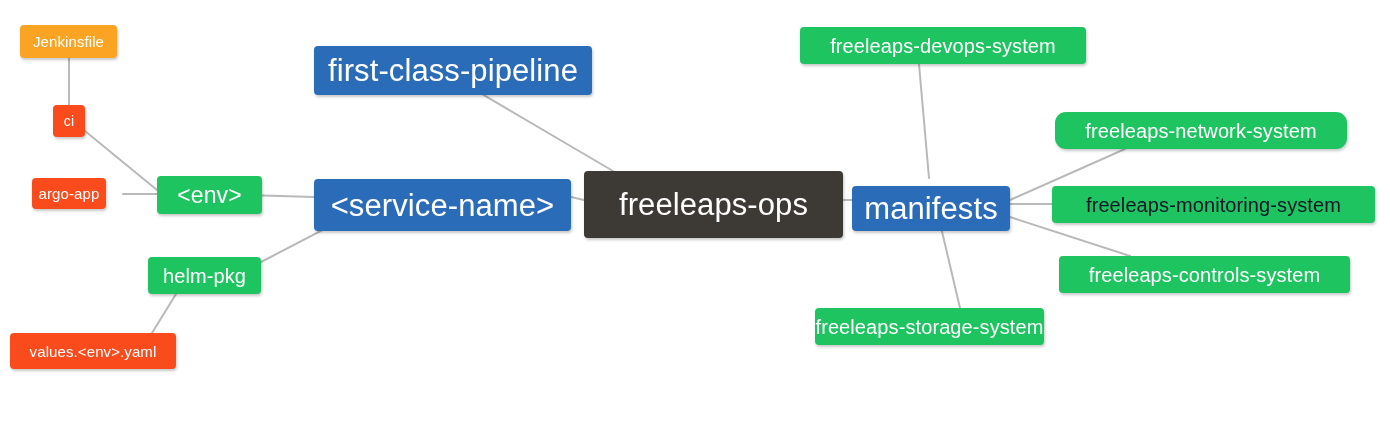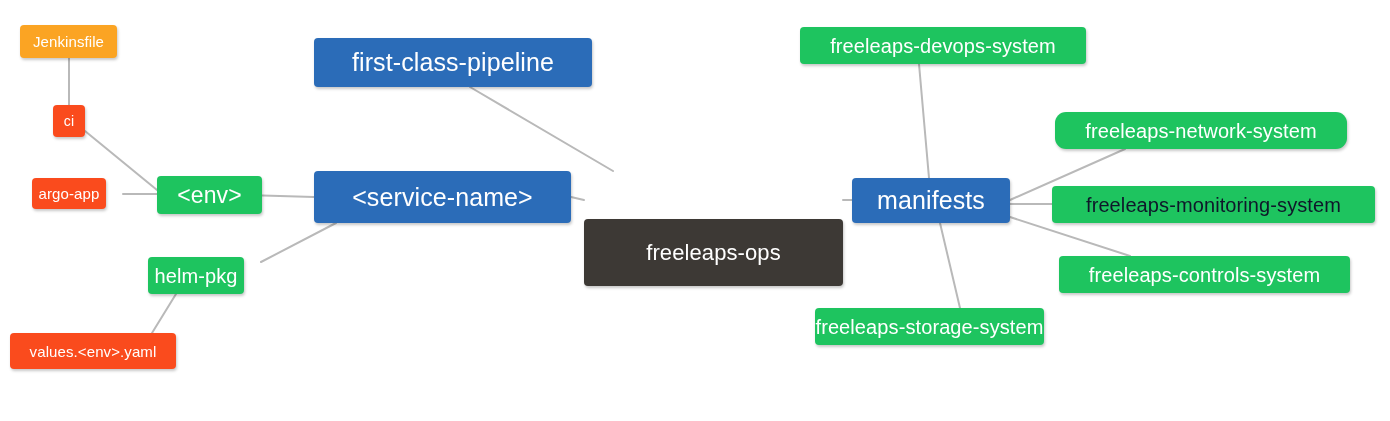--- a/index.html
+++ b/index.html
@@ -37,22 +37,22 @@
     justify-content: center;
     border-radius: 4px;
     color: #ffffff;
     white-space: nowrap;
     line-height: 1;
     box-shadow: 1px 2px 3px rgba(0,0,0,0.22);
     user-select: none;
     letter-spacing: 0.1px;
   }
   
-  .lvl-root   { font-size: 22px; margin-top: 48px; }
-  .lvl-main   { font-size: 25px; }
+  .lvl-root   { font-size: 31px; }
+  .lvl-main   { font-size: 31px; margin-top: 8px; }
   .lvl-mid    { font-size: 23px; }
   .lvl-leaf   { font-size: 20px; }
   .lvl-small  { font-size: 15px; }
   .lvl-tiny   { font-size: 14px; }
 </style>
 </head>
 <body>
 
 <div id="canvas">
   <svg id="edges" viewBox="0 0 1390 421">
@@ -69,21 +69,21 @@
       <line x1="1010" y1="200" x2="1125" y2="149" stroke="#b9b9b9" stroke-width="2" stroke-linecap="round"></line>
       <line x1="1010" y1="204" x2="1052" y2="204" stroke="#b9b9b9" stroke-width="2" stroke-linecap="round"></line>
       <line x1="1010" y1="217" x2="1130" y2="256" stroke="#b9b9b9" stroke-width="2" stroke-linecap="round"></line>
       <line x1="940" y1="223" x2="960" y2="308" stroke="#b9b9b9" stroke-width="2" stroke-linecap="round"></line>
     </svg>
   <div id="node-layer">
       <div class="node lvl-small" style="left: 20px; top: 25px; width: 97px; height: 33px; background: rgb(251, 164, 35); color: rgb(255, 255, 255);">Jenkinsfile</div>
       <div class="node lvl-tiny" style="left: 53px; top: 105px; width: 32px; height: 32px; background: rgb(250, 75, 29); color: rgb(255, 255, 255);">ci</div>
       <div class="node lvl-small" style="left: 32px; top: 178px; width: 74px; height: 31px; background: rgb(250, 75, 29); color: rgb(255, 255, 255);">argo-app</div>
       <div class="node lvl-mid" style="left: 157px; top: 176px; width: 105px; height: 38px; background: rgb(30, 196, 95); color: rgb(255, 255, 255);">&lt;env&gt;</div>
-      <div class="node lvl-leaf" style="left: 148px; top: 257px; width: 96px; height: 37px; background: rgb(30, 196, 95); color: rgb(255, 255, 255);">helm-pkg</div>
+      <div class="node lvl-leaf" style="left: 148px; top: 257px; width: 113px; height: 37px; background: rgb(30, 196, 95); color: rgb(255, 255, 255);">helm-pkg</div>
       <div class="node lvl-small" style="left: 10px; top: 333px; width: 166px; height: 36px; background: rgb(250, 75, 29); color: rgb(255, 255, 255);">values.&lt;env&gt;.yaml</div>
       <div class="node lvl-main" style="left: 314px; top: 171px; width: 257px; height: 52px; background: rgb(43, 108, 184); color: rgb(255, 255, 255);">&lt;service-name&gt;</div>
       <div class="node lvl-main" style="left: 314px; top: 38px; width: 278px; height: 49px; background: rgb(43, 108, 184); color: rgb(255, 255, 255);">first-class-pipeline</div>
       <div class="node lvl-root" style="left: 584px; top: 171px; width: 259px; height: 67px; background: rgb(61, 57, 53); color: rgb(255, 255, 255);">freeleaps-ops</div>
       <div class="node lvl-main" style="left: 852px; top: 178px; width: 158px; height: 45px; background: rgb(43, 108, 184); color: rgb(255, 255, 255);">manifests</div>
       <div class="node lvl-leaf" style="left: 800px; top: 27px; width: 286px; height: 37px; background: rgb(30, 196, 95); color: rgb(255, 255, 255);">freeleaps-devops-system</div>
       <div class="node lvl-leaf" style="left: 1055px; top: 112px; width: 292px; height: 37px; background: rgb(30, 196, 95); color: rgb(255, 255, 255); border-radius: 11px;">freeleaps-network-system</div>
       <div class="node lvl-leaf" style="left: 1052px; top: 186px; width: 323px; height: 37px; background: rgb(30, 196, 95); color: #0f172a;">freeleaps-monitoring-system</div>
       <div class="node lvl-leaf" style="left: 1059px; top: 256px; width: 291px; height: 37px; background: rgb(30, 196, 95); color: rgb(255, 255, 255);">freeleaps-controls-system</div>
       <div class="node lvl-leaf" style="left: 815px; top: 308px; width: 229px; height: 37px; background: rgb(30, 196, 95); color: rgb(255, 255, 255);">freeleaps-storage-system</div>

